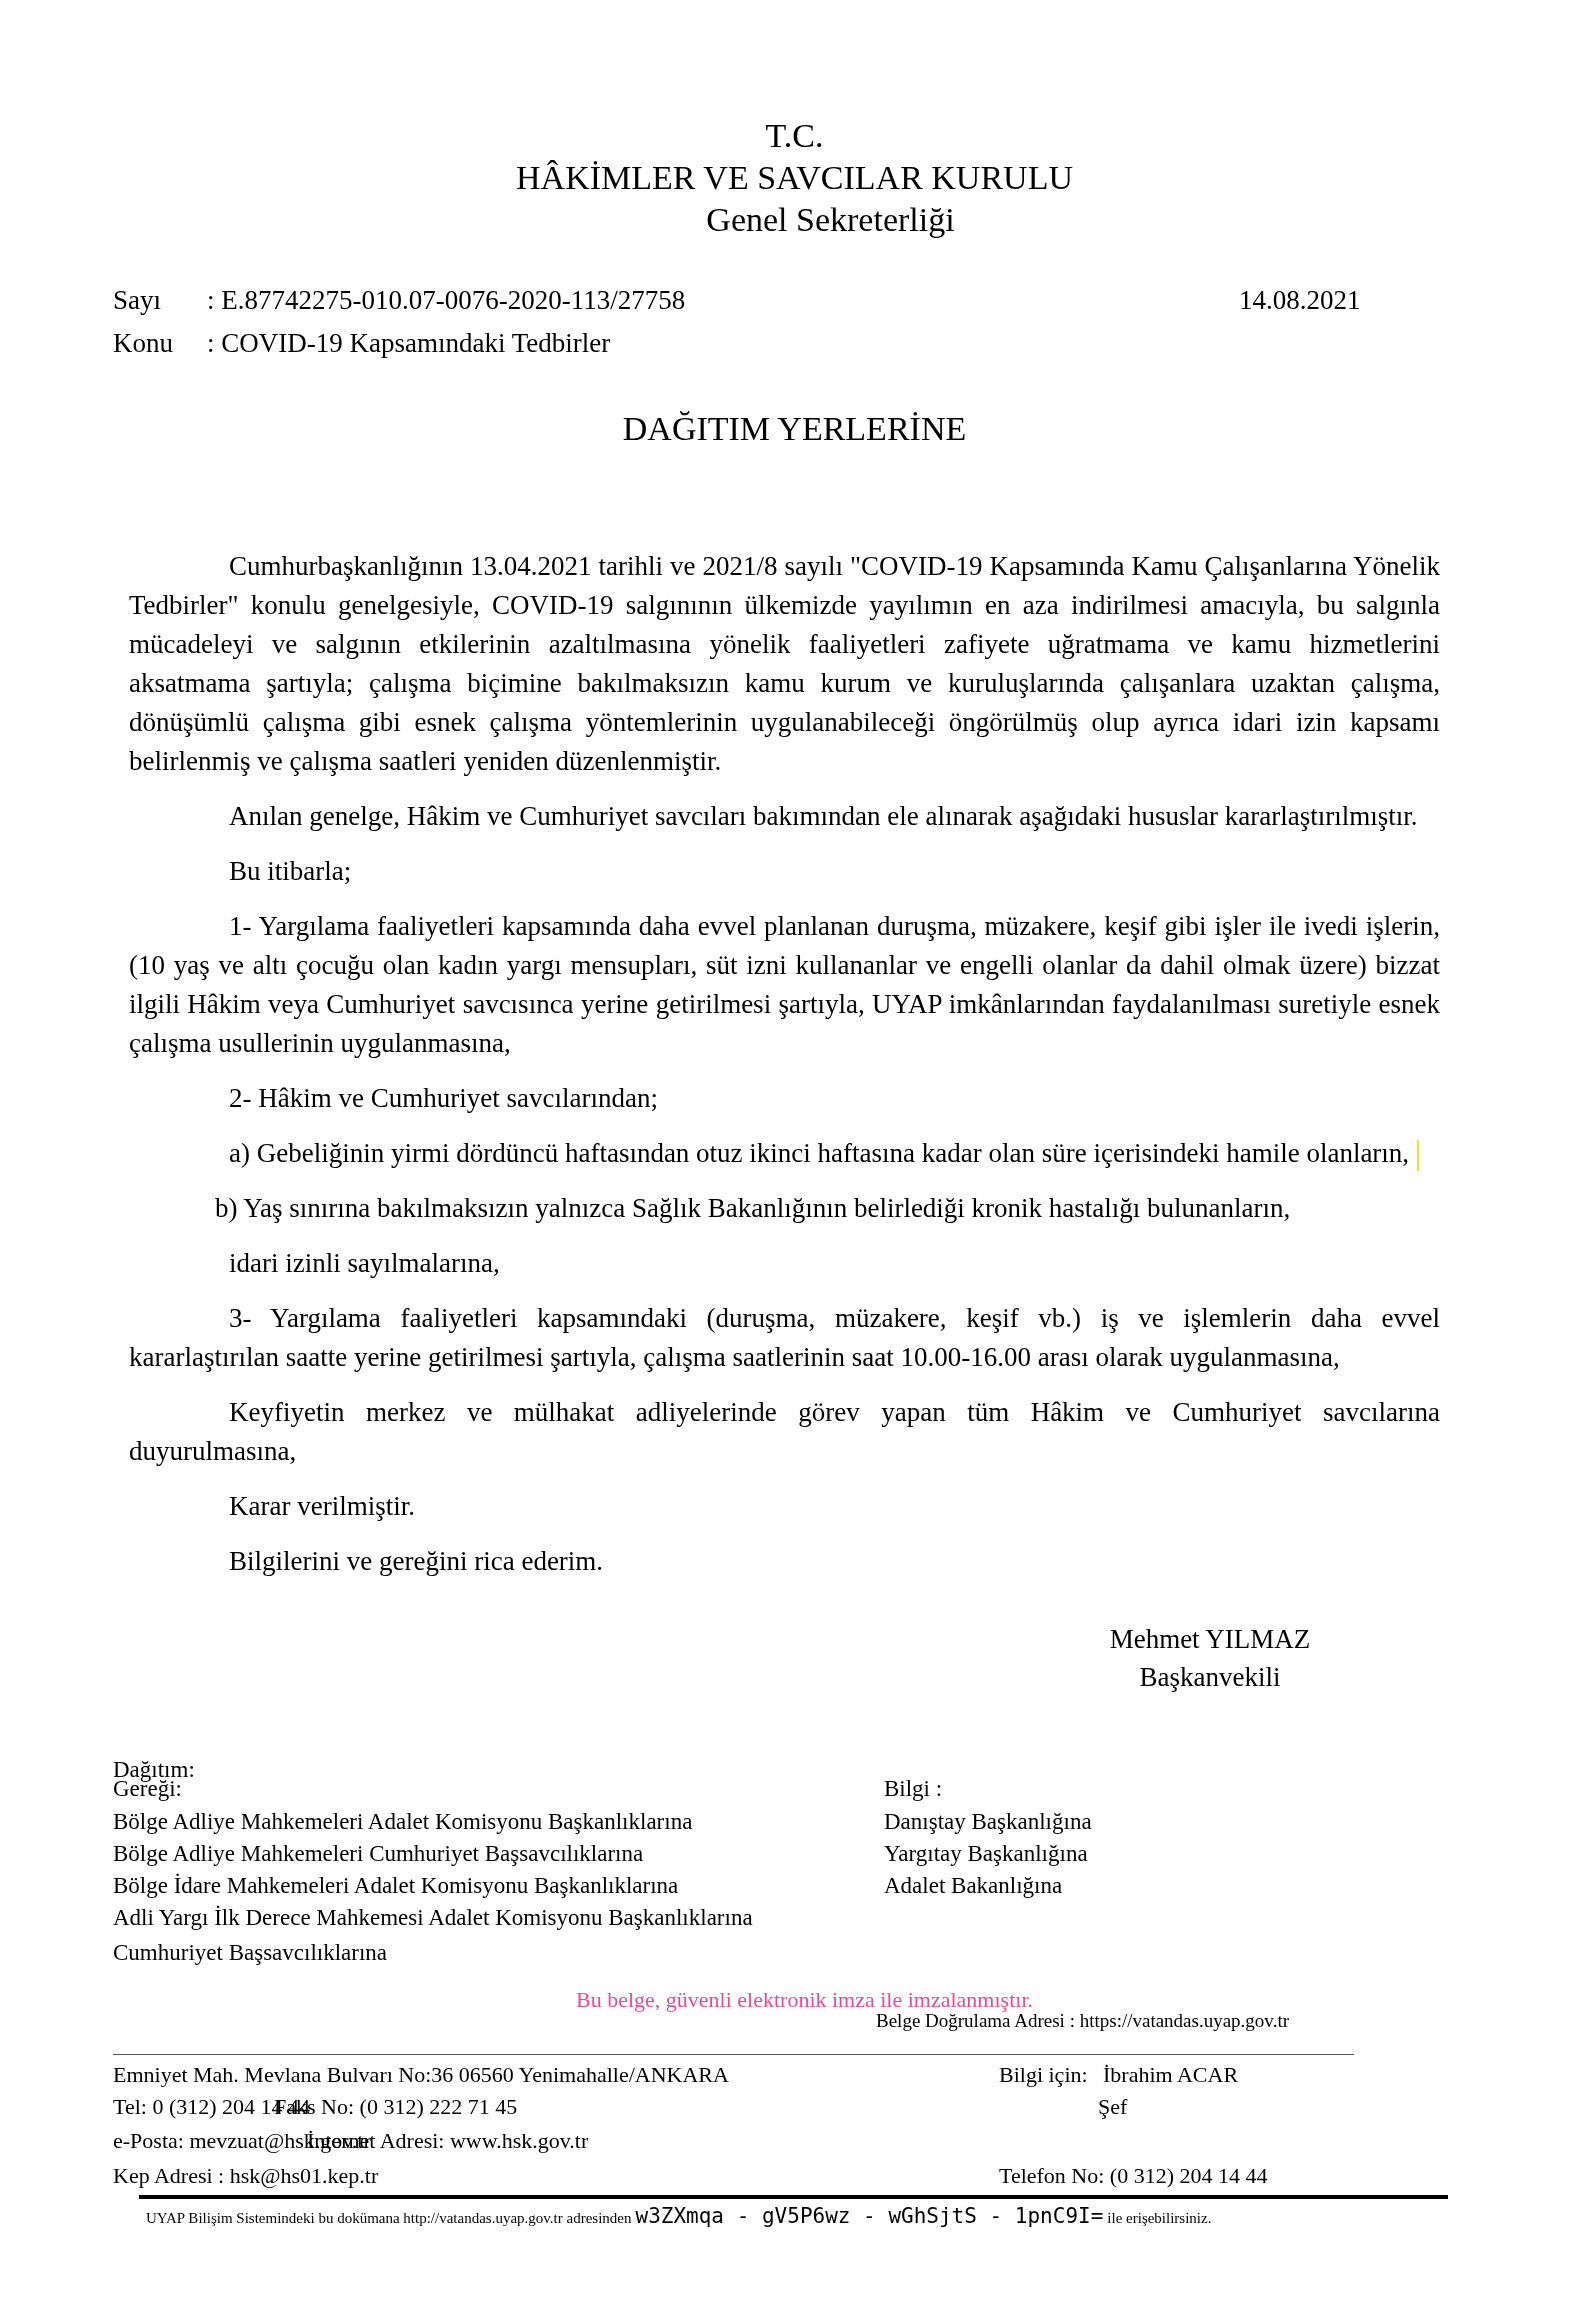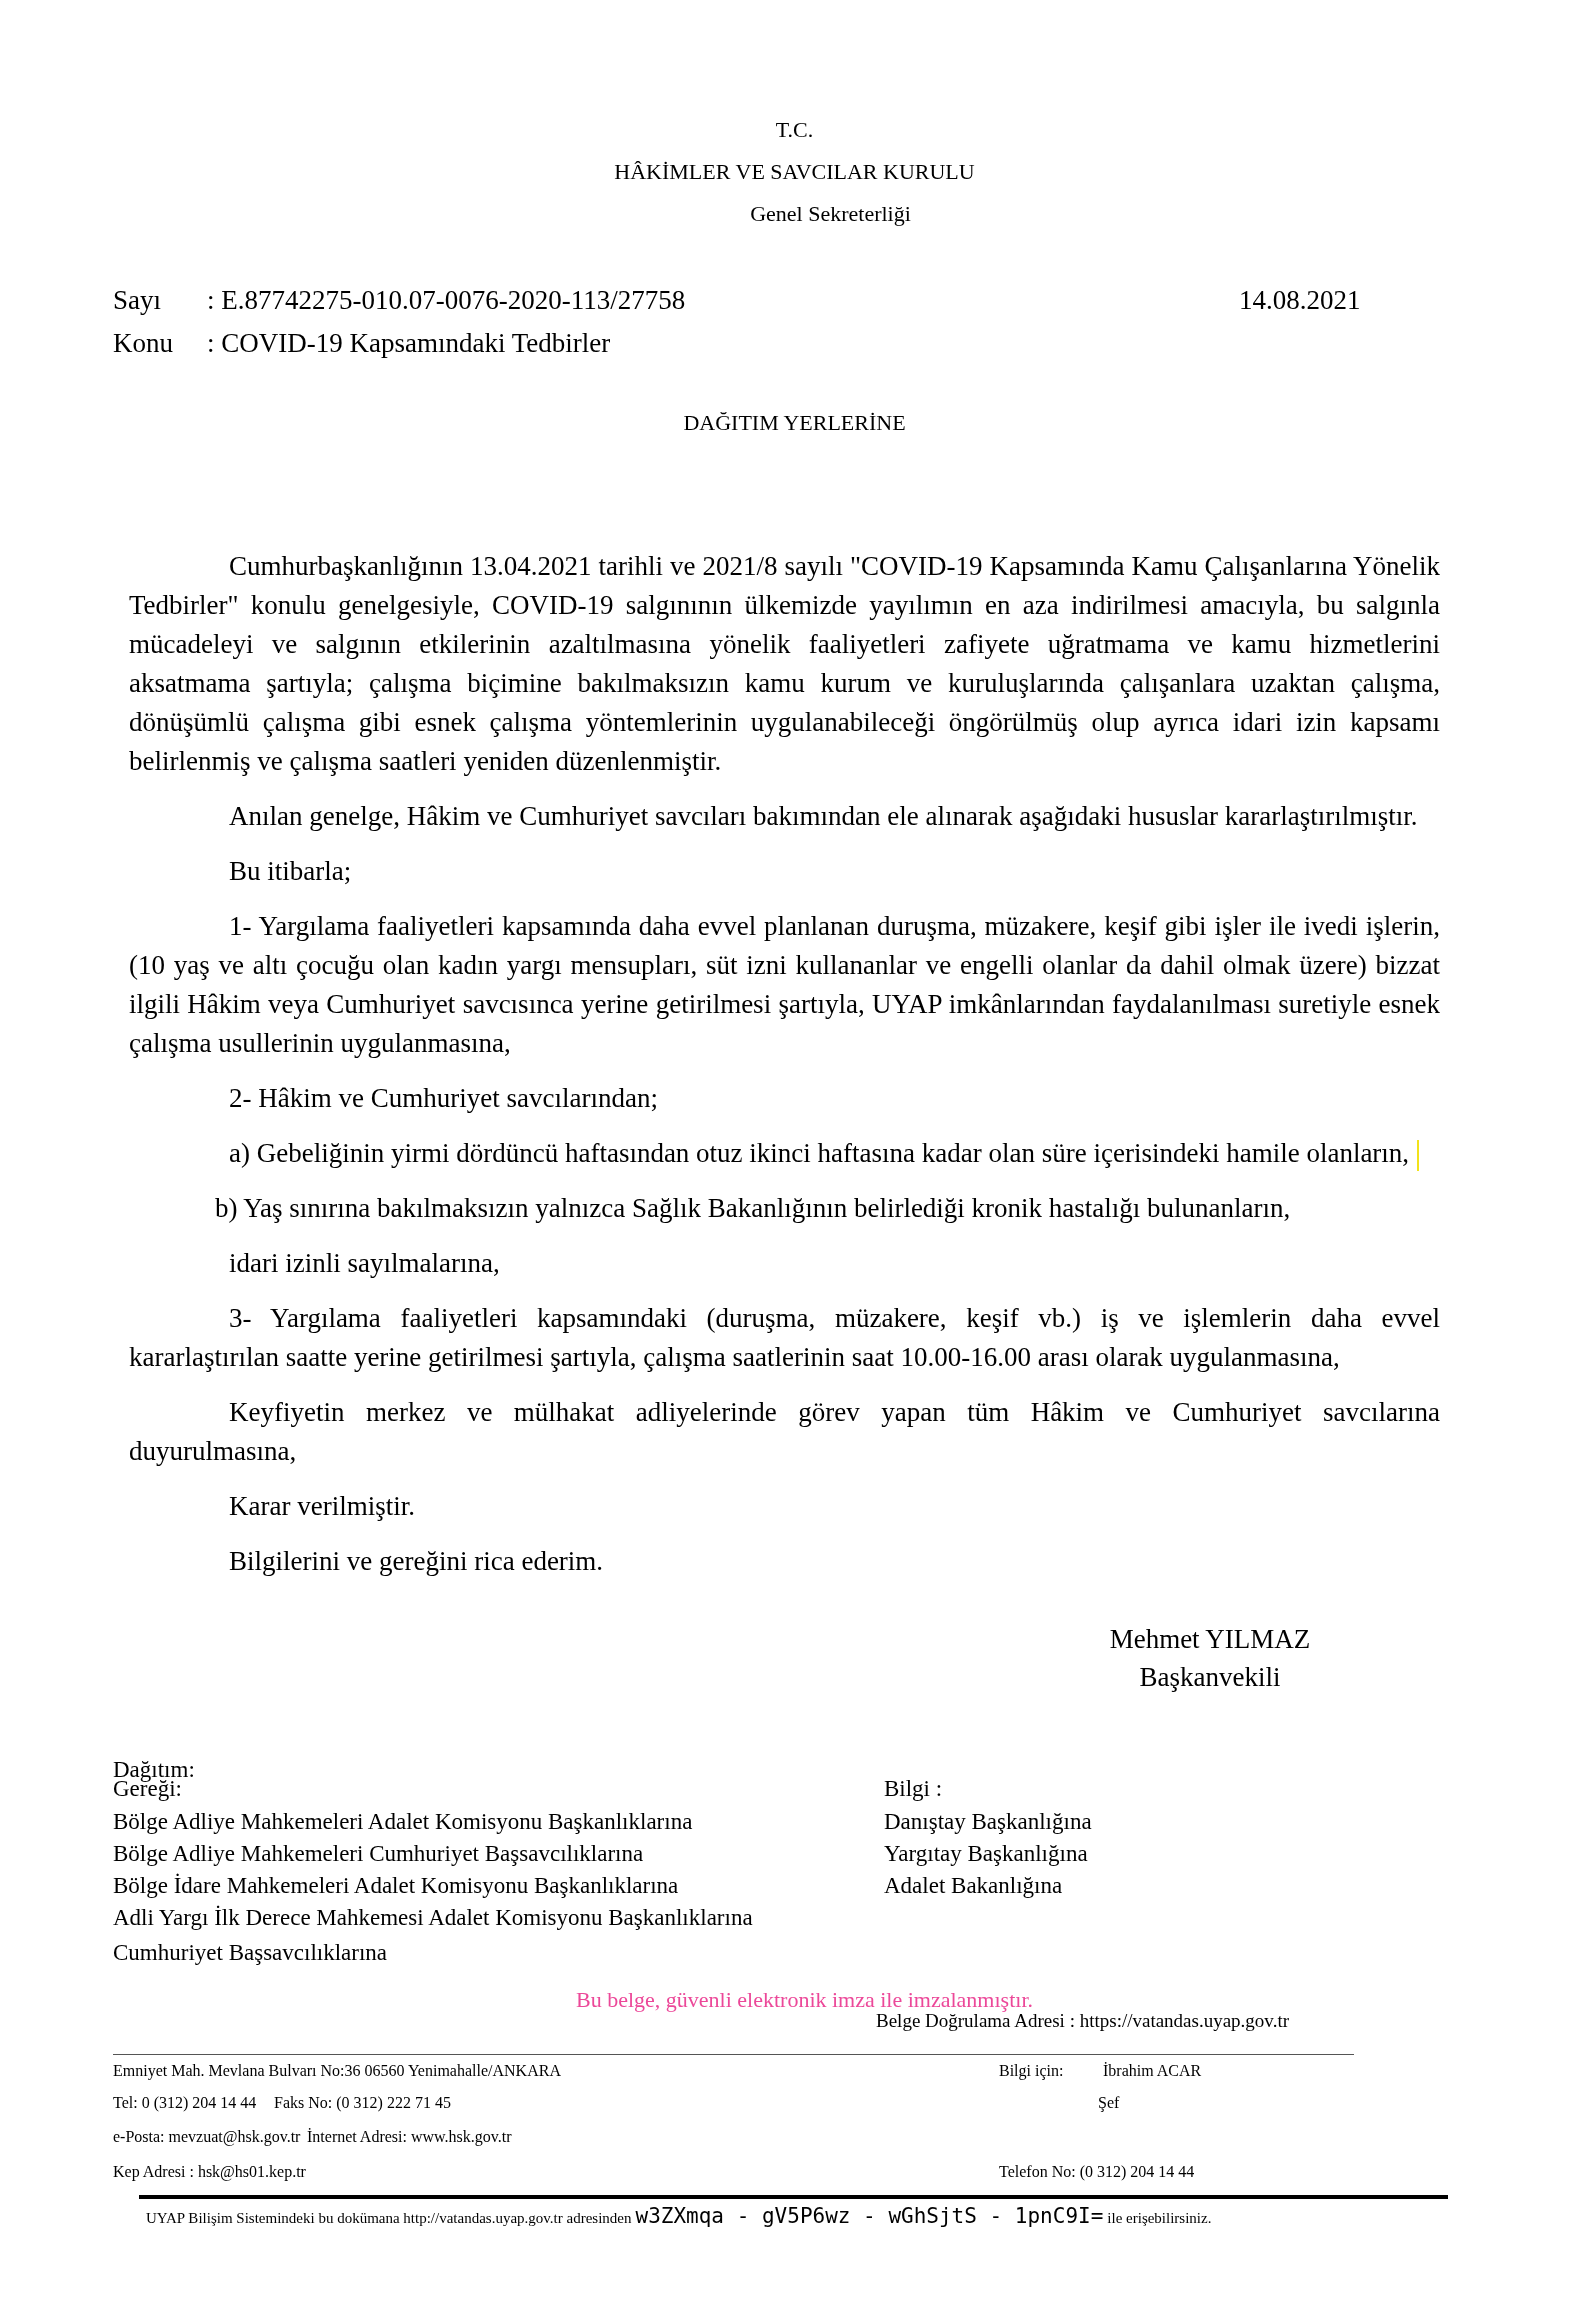--- a/index.html
+++ b/index.html
@@ -1,32 +1,32 @@
 <!DOCTYPE html>
 <html><head>
 <meta charset="utf-8">
 <style>
   html, body { margin: 0; padding: 0; background: #ffffff; }
   body { width: 1589px; height: 2323px; position: relative; overflow: hidden;
          font-family: "Liberation Serif", "DejaVu Serif", serif; color: #000; }
   .abs { position: absolute; white-space: nowrap; }
-  .hdr { left: 0; width: 1589px; text-align: center; font-size: 22px; }
+  .hdr { left: 0; width: 1589px; text-align: center; font-size: 34px; }
   .meta { font-size: 27px; }
   .body { position: absolute; left: 113px; width: 1343px; top: 531px;
           font-size: 27px; line-height: 39px; text-align: justify; }
   .body p { margin: 16px; }
   .ind { text-indent: 100px; }
   .ind2 { text-indent: 86px; }
   .cursor { display: inline-block; width: 1.9px; height: 31px; background: #f2e21a;
             vertical-align: middle; margin-left: 7.7px; }
   .sig { font-size: 27px; text-align: center; width: 288px; left: 1066px; }
   .dist { font-size: 23px; line-height: 32px; }
   .red { color: #ec4899; font-size: 22px; }
   .small { font-size: 19px; }
-  .foot { font-size: 16px; }
+  .foot { font-size: 22px; }
   .sep { position: absolute; left: 113px; width: 1241px; top: 2054px; height: 0;
          border-top: 1.4px solid #555; }
   .thick { position: absolute; left: 139px; width: 1309px; top: 2195px; height: 3.8px; background: #000; }
   .code { font-family: "DejaVu Sans Mono", "Liberation Mono", monospace; font-size: 21px; }
   .uyap { font-size: 15px; }
 </style>
 </head>
 <body>
 
 <div class="abs hdr" style="top:117px;">T.C.</div>

